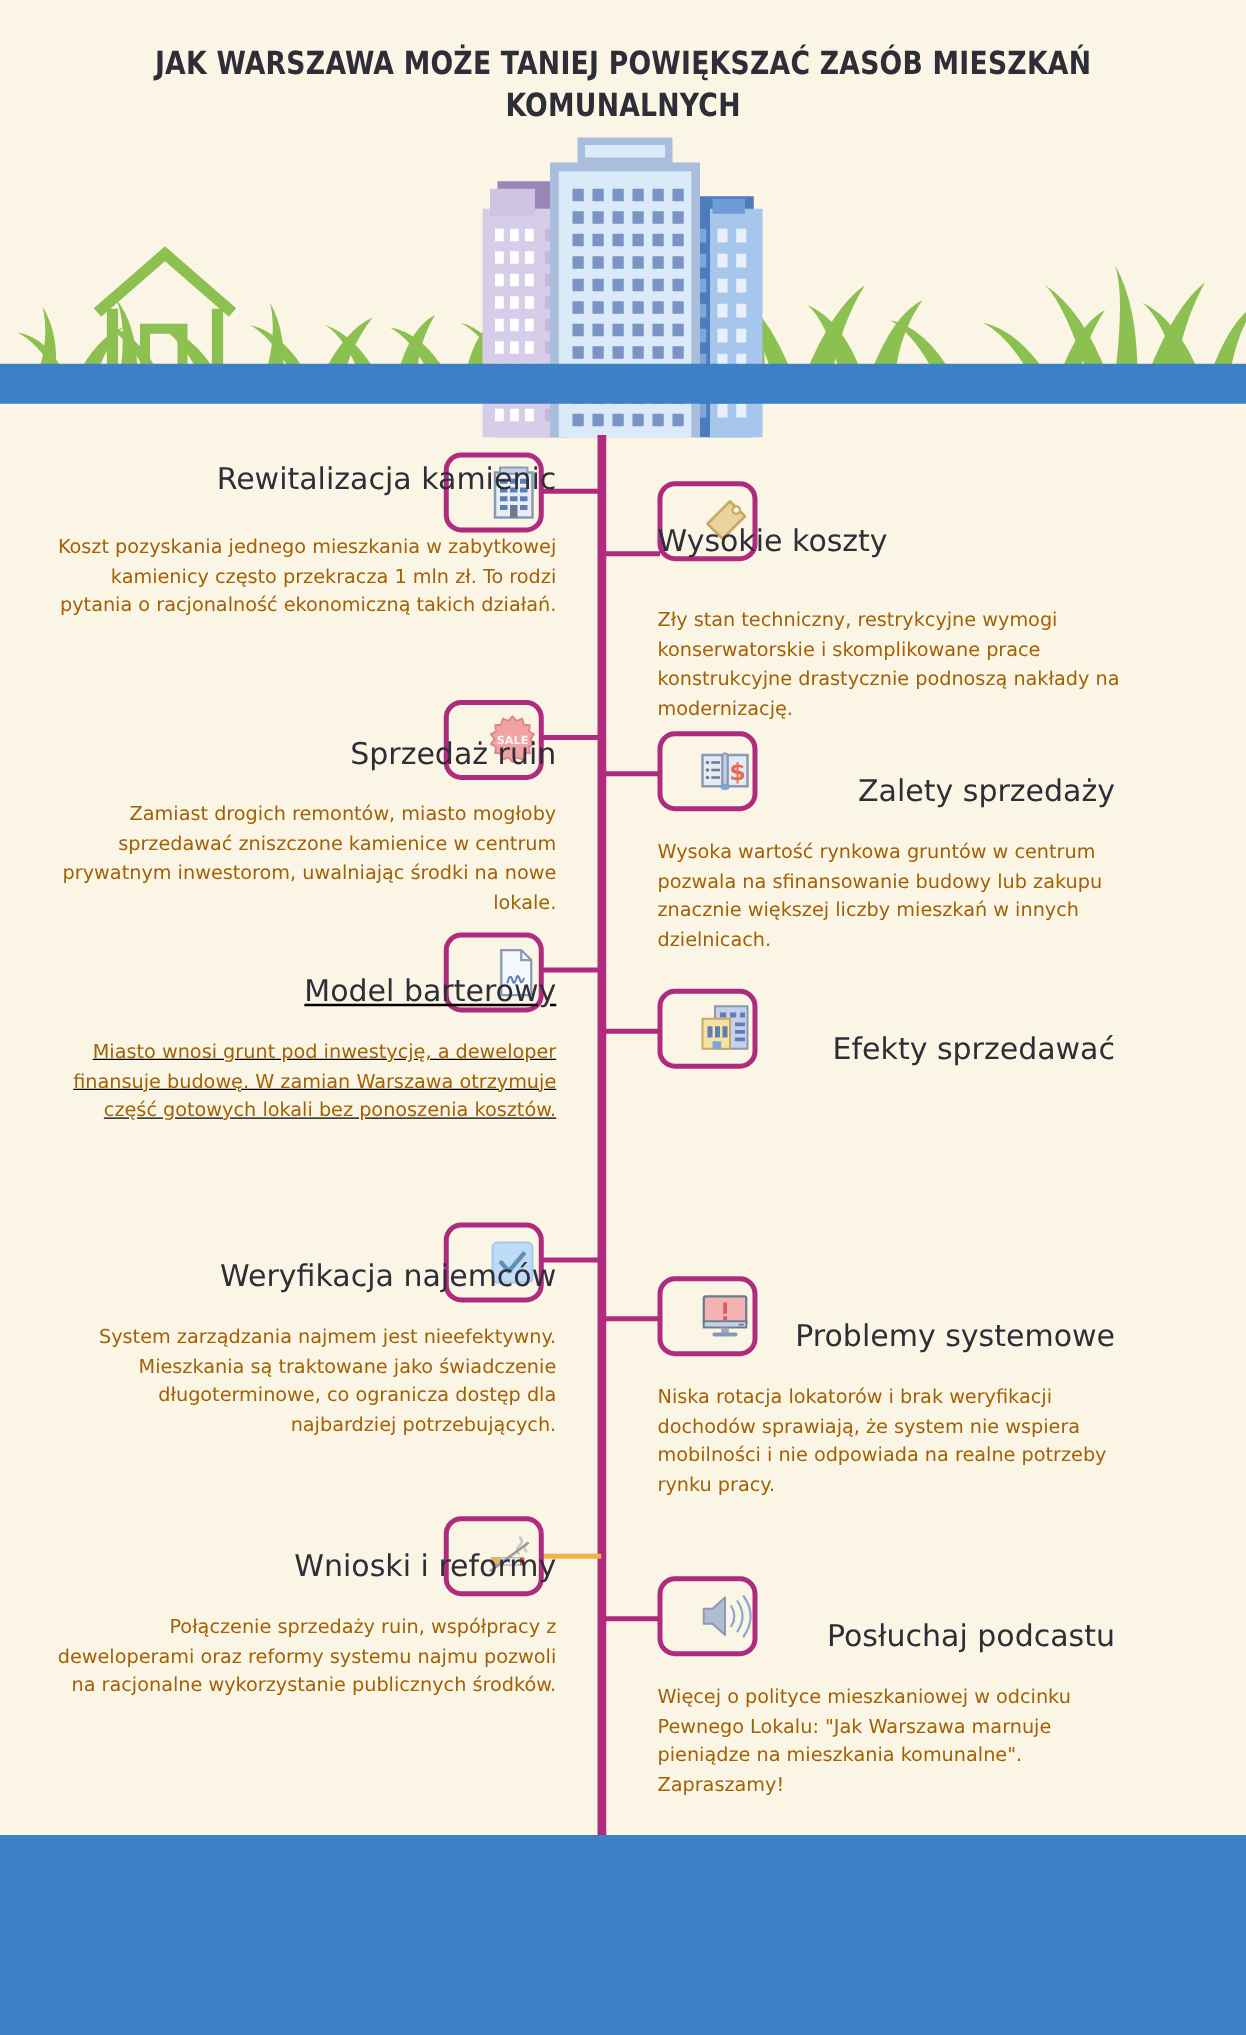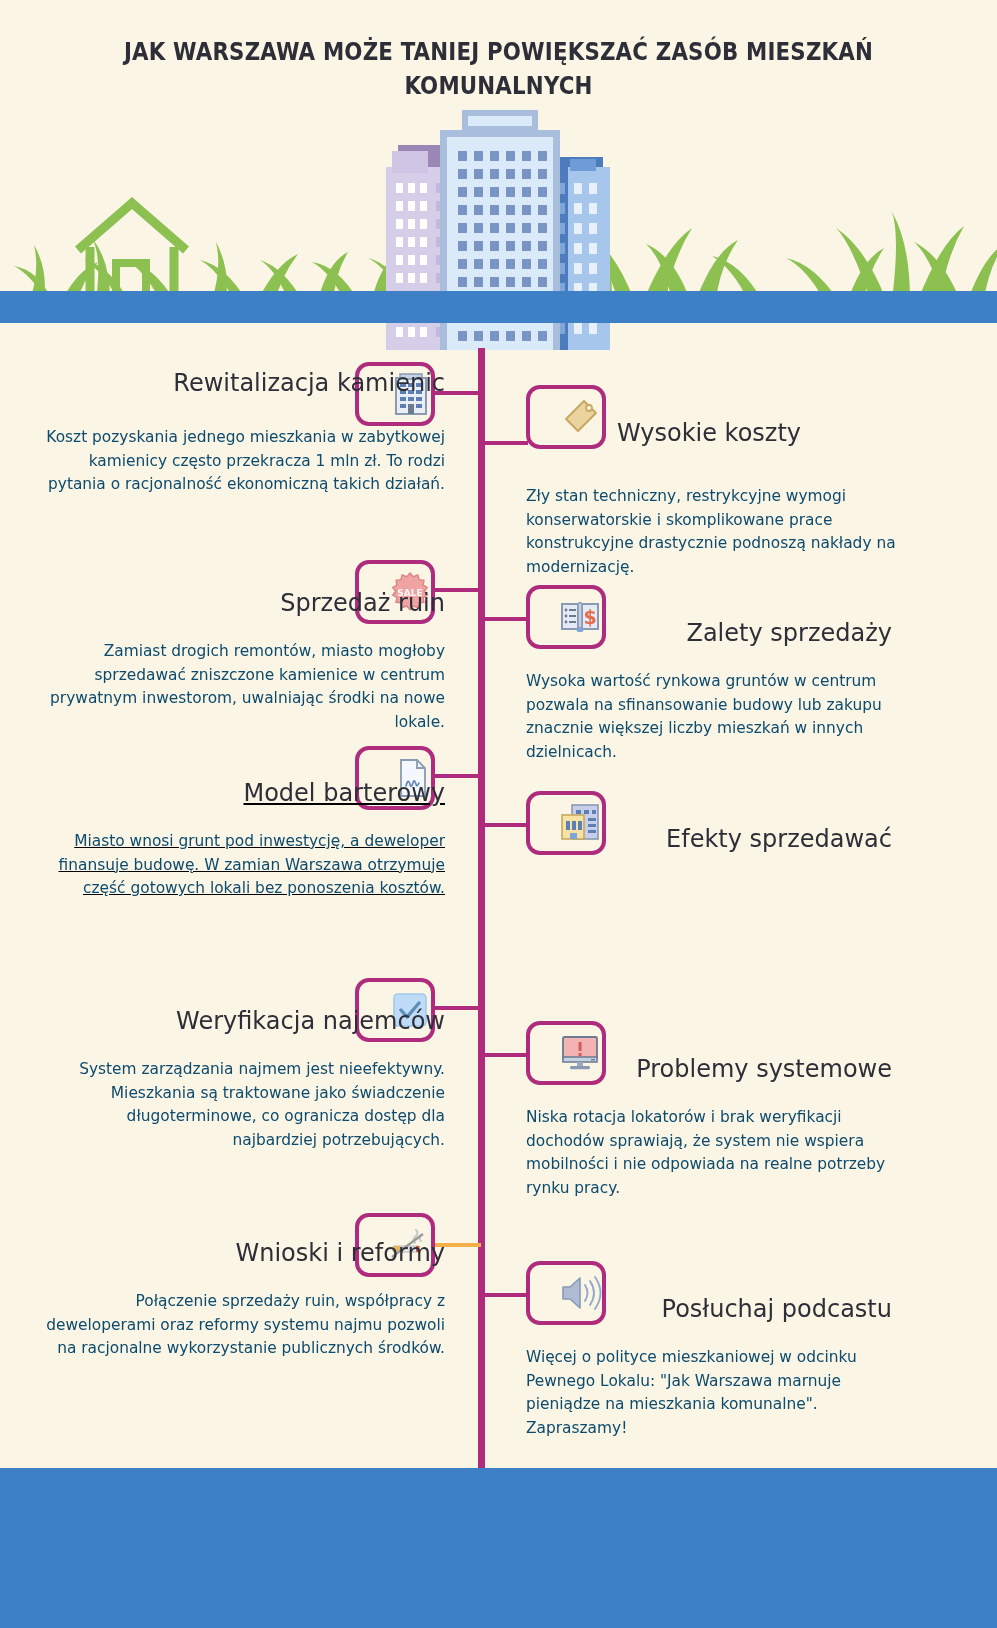--- a/index.html
+++ b/index.html
@@ -48,21 +48,21 @@
 
   
   .block{position:absolute;}
   .block h2{
     margin:0;padding:0;
     font-size:24px;font-weight:400;color:#2E2E38;
     line-height:30px;white-space:nowrap;
   }
   .block p{
     margin:0;padding:0;
-    font-size:15.4px;line-height:23.5px;color:#0c4a6e;
+    font-size:15.4px;line-height:23.5px;color:#a16207;
   }
   .left  .head{text-align:right;}
   .left  p{text-align:right;}
   .right .head{text-align:left;}
   .right p{text-align:left;}
 </style>
 </head>
 <body>
 
 <div class="page">
@@ -296,21 +296,21 @@
   </div>
 
   <div class="connector" style="left:481px;top:441px;width:47px;"></div>
   <div class="iconbox" style="left:526px;top:385px;">
     <svg width="44" height="44" viewBox="0 0 44 44">
       <path d="M26 6 L38 18 L20 36 L8 24 Z" fill="#EBD3A0" stroke="#C9A961" stroke-width="2" stroke-linejoin="round"></path>
       <circle cx="31" cy="13" r="3" fill="#FAF5E4" stroke="#C9A961" stroke-width="1.8"></circle>
     </svg>
   </div>
   <div class="block right" style="left:526px;top:418px;width:380px;">
-    <h2 class="head" style="text-align:center;margin-right:14px;">Wysokie koszty</h2>
+    <h2 class="head" style="text-align:left;margin-right:14px;">Wysokie koszty</h2>
     <p style="margin-top:37px;">Zły stan techniczny, restrykcyjne wymogi konserwatorskie i skomplikowane prace konstrukcyjne drastycznie podnoszą nakłady na modernizację.</p>
   </div>
 
   <div class="connector" style="left:433px;top:588px;width:48px;"></div>
   <div class="iconbox" style="left:355px;top:560px;">
     <svg width="42" height="42" viewBox="0 0 42 42">
       <path d="M21 2 l3.2 3.6 4.6-1.6 1.4 4.7 4.8 .6 -.9 4.8 4.2 2.4 -3 3.8 3 3.8 -4.2 2.4 .9 4.8 -4.8 .6 -1.4 4.7 -4.6-1.6 -3.2 3.6 -3.2-3.6 -4.6 1.6 -1.4-4.7 -4.8-.6 .9-4.8 -4.2-2.4 3-3.8 -3-3.8 4.2-2.4 -.9-4.8 4.8-.6 1.4-4.7 4.6 1.6 Z" fill="#EFA3A3" stroke="#DB8585" stroke-width="1.4"></path>
       <text x="21" y="24.5" font-size="9" font-family="DejaVu Sans, sans-serif" fill="#FFF5F5" text-anchor="middle" font-weight="bold">SALE</text>
     </svg>
   </div>

